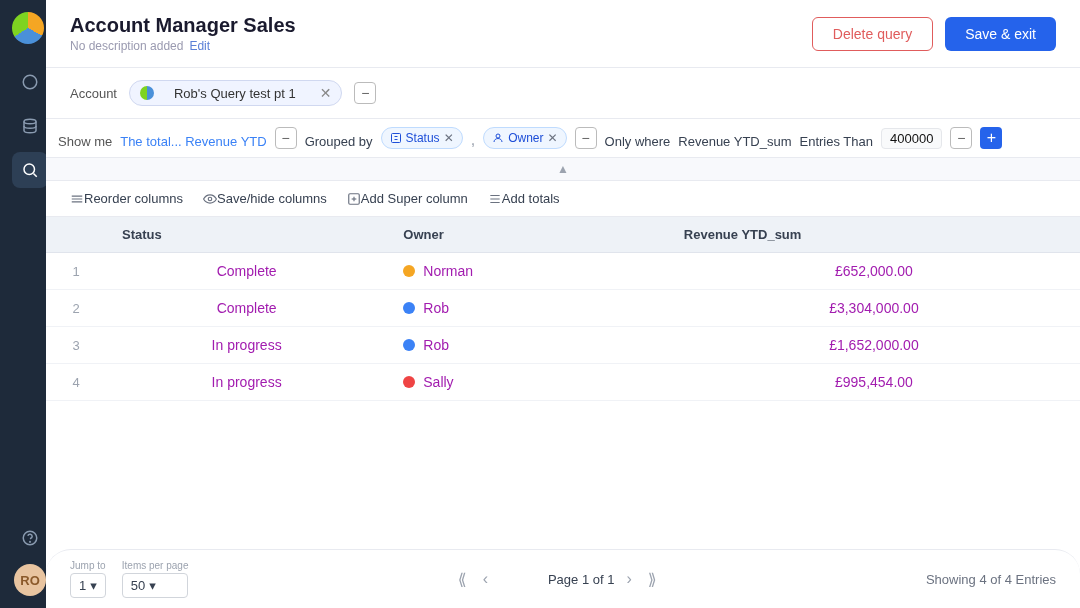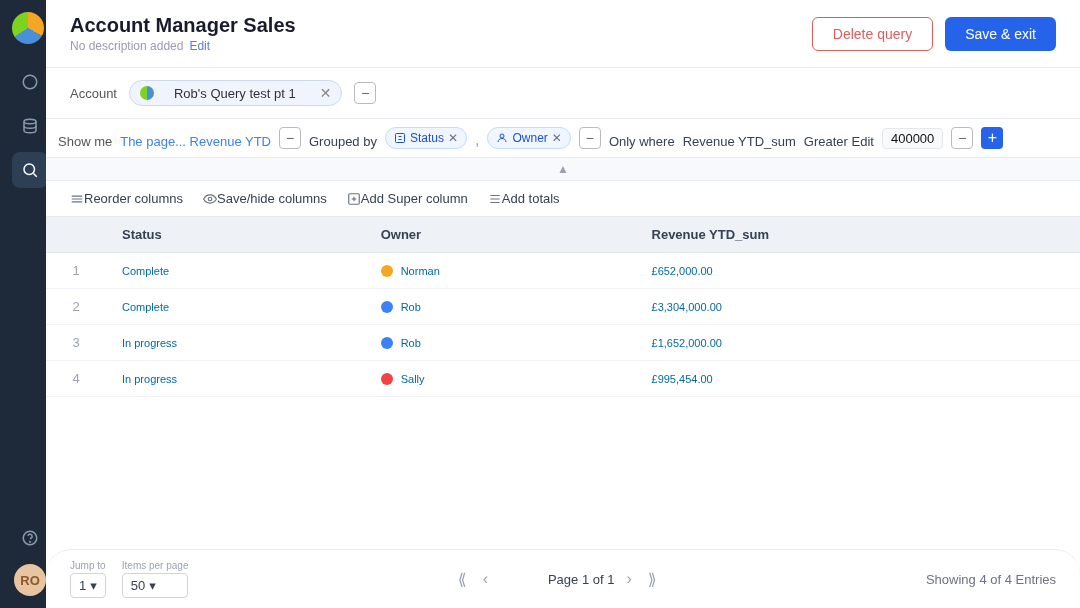--- a/index.html
+++ b/index.html
@@ -136,21 +136,21 @@
       color: #374151; font-size: 13px; cursor: pointer; background: none; border: none;
       padding: 0;
     }
     .table-toolbar-btn svg { color: #6b7280; }
 
     
     .table-container { flex: 1; overflow: auto; }
     table { width: 100%; border-collapse: collapse; }
     thead tr { background: #eef2f7; }
     th { padding: 10px 16px; text-align: left; font-size: 13px; font-weight: 600; color: #374151; border-bottom: 1px solid #e0e4ec; }
-    td { padding: 10px 16px; font-size: 11px; border-bottom: 1px solid #f0f2f6; color: #0369a1; }
+    td { padding: 10px 16px; font-size: 14px; border-bottom: 1px solid #f0f2f6; color: #a21caf; text-align: center; }
     .row-num { color: #9ca3af; font-size: 13px; text-align: center; width: 50px; }
     .owner-cell { display: flex; align-items: center; gap: 8px; }
     .owner-dot { width: 12px; height: 12px; border-radius: 50%; flex-shrink: 0; }
 
     
     .footer {
       display: flex; align-items: center; justify-content: space-between;
       padding: 10px 24px; background: #fff; border-top: 1px solid #e8eaf0; flex-shrink: 0; border-radius: 25px;
     }
     .footer-left { display: flex; align-items: center; gap: 16px; }
@@ -222,21 +222,21 @@
     <div class="dataset-chip">
       <div class="dataset-dot"></div>
       <span>Rob's Query test pt 1</span>
       <span class="chip-close">✕</span>
     </div>
     <button class="btn-minus">−</button>
   </div>
 
   <div class="show-me-bar">
     <span class="show-label">Show me</span>
-    <span class="revenue-link">The page... Revenue YTD</span>
+    <span class="revenue-link">The total... Revenue YTD</span>
     <button class="btn-minus">−</button>
     <span class="section-label">Grouped by</span>
     <div class="tag-chip">
       <svg width="12" height="12" viewBox="0 0 24 24" fill="none" stroke="currentColor" stroke-width="2">
           <rect x="3" y="3" width="18" height="18" rx="2"></rect>
           <path d="M9 9h6M9 15h6"></path>
         </svg>
       <span>Status</span>
       <span class="tag-x">✕</span>
     </div>
@@ -245,21 +245,21 @@
       <svg width="12" height="12" viewBox="0 0 24 24" fill="none" stroke="currentColor" stroke-width="2">
           <circle cx="12" cy="8" r="4"></circle>
           <path d="M4 20c0-4 3.6-7 8-7s8 3 8 7"></path>
         </svg>
       <span>Owner</span>
       <span class="tag-x">✕</span>
     </div>
     <button class="btn-minus">−</button>
     <span class="section-label">Only where</span>
     <span class="condition-text">Revenue YTD_sum</span>
-    <span class="condition-text">Greater Edit</span>
+    <span class="condition-text">Entries Than</span>
     <span class="condition-value">400000</span>
     <button class="btn-minus">−</button>
     <button class="btn-plus">+</button>
   </div>
 
   <div class="collapse-bar">
     <span class="chevron-up">▲</span>
   </div>
 
   <div class="table-toolbar">

